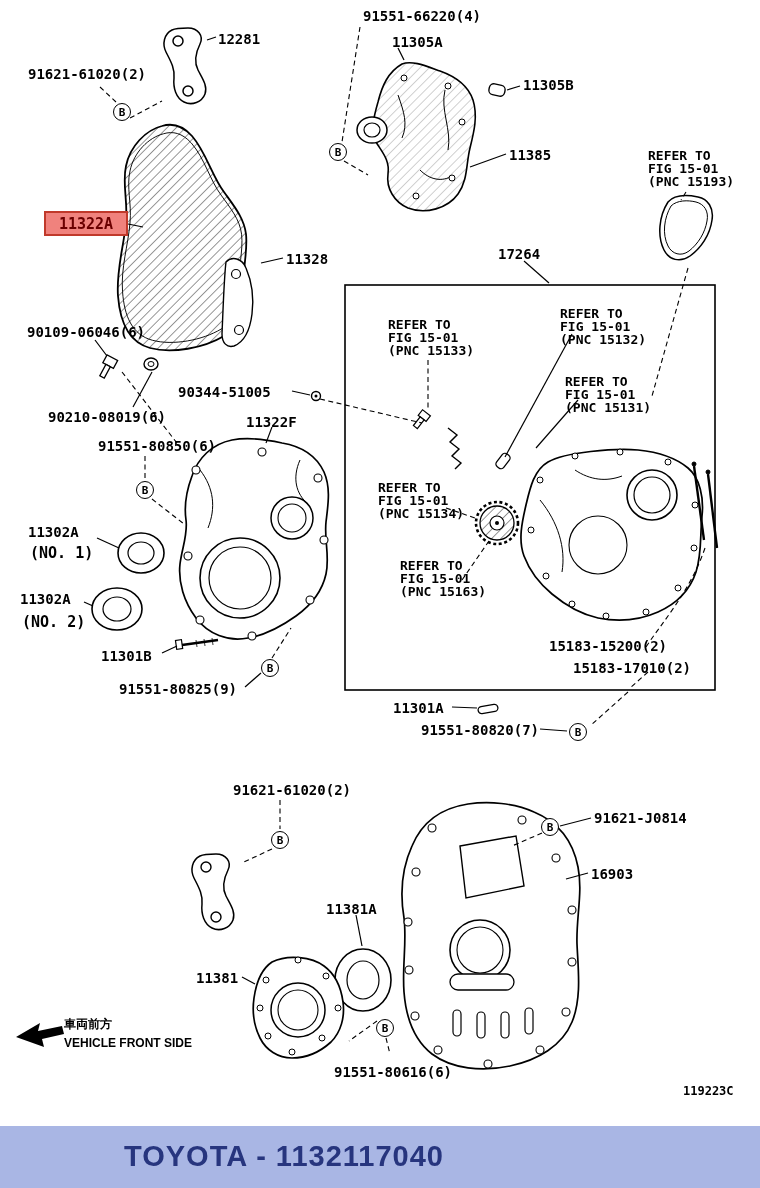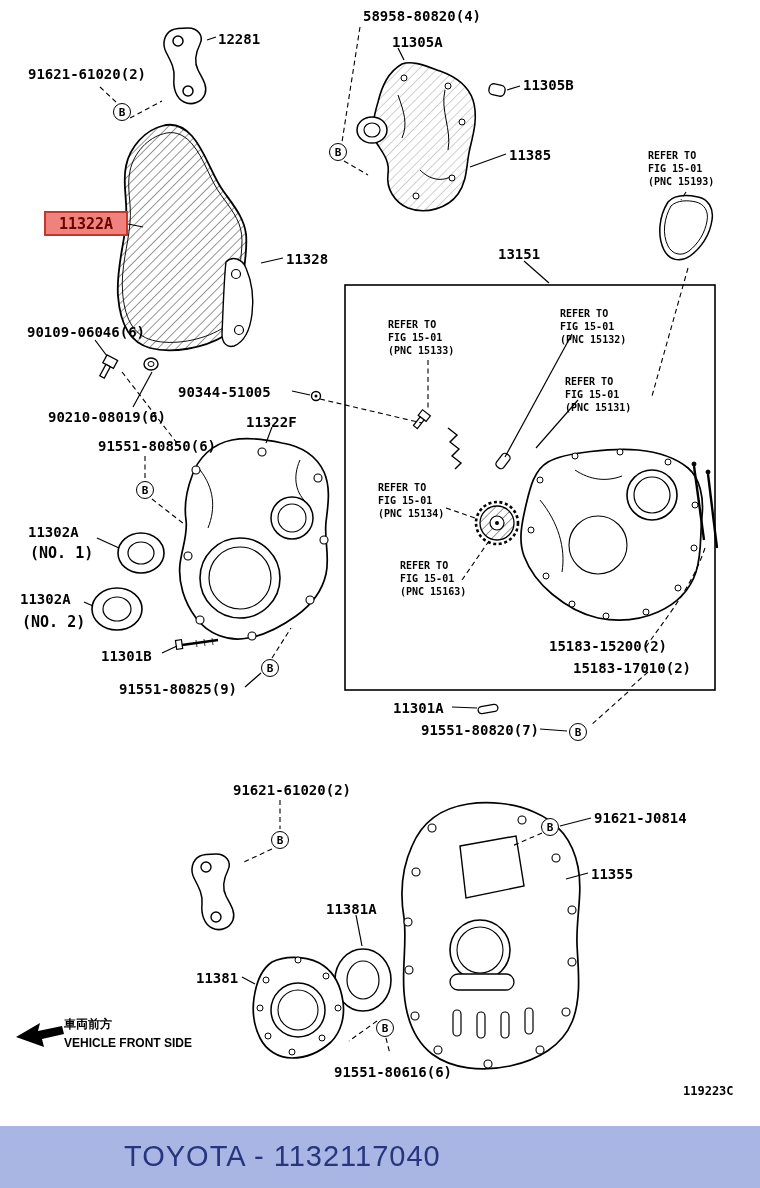--- a/index.html
+++ b/index.html
@@ -2,29 +2,29 @@
 <html><head>
 <meta charset="utf-8">
 <style>
   html,body{margin:0;padding:0;background:#fff;}
   .page{position:relative;width:760px;height:1188px;background:#fff;
         font-family:"DejaVu Sans Mono", monospace;overflow:hidden;}
   svg.art{position:absolute;left:0;top:0;}
   .lbl{position:absolute;font-weight:bold;font-size:14px;color:#000;white-space:nowrap;}
   .sm{font-size:15px;}
   .tiny{font-size:12px;font-family:"Liberation Sans",sans-serif;font-weight:bold;}
-  .refer{position:absolute;font-weight:bold;font-size:10px;line-height:13px;white-space:nowrap;color:#000;}
+  .refer{position:absolute;font-weight:bold;font-size:13px;line-height:13px;white-space:nowrap;color:#000;}
   .bolt-b{position:absolute;width:18px;height:18px;border:1.6px solid #000;border-radius:50%;
           display:flex;align-items:center;justify-content:center;font-size:11px;font-weight:bold;
           background:#fff;box-sizing:border-box;}
   .hl{position:absolute;left:44px;top:211px;width:84px;height:25px;
       display:flex;align-items:center;justify-content:center;
       font-weight:bold;font-size:15px;box-sizing:border-box;border:2px solid #4d7c0f;}
   .footer-band{position:absolute;left:0;top:1126px;width:760px;height:62px;}
-  .footer-text{position:absolute;font-family:"Liberation Sans",sans-serif;font-weight:normal;
+  .footer-text{position:absolute;font-family:"Liberation Sans",sans-serif;font-weight:bold;
                font-size:29px;letter-spacing:1px;top:1140px;}
   .code{position:absolute;font-size:12px;font-weight:bold;}
 </style>
 </head>
 <body>
 
 <div class="page">
 
 <svg class="art" width="760" height="1188" viewBox="0 0 760 1188">
   <defs>
@@ -264,44 +264,44 @@
     <path d="M542,833 L512,846"></path>
     <path d="M377,1021 L349,1041"></path>
     <path d="M386,1038 L390,1054"></path>
   </g>
 </svg>
 
 <div class="hl" style="background: rgb(240, 130, 125); color: rgb(107, 0, 0); border-color: rgb(192, 57, 43);">11322A</div>
 
 <div class="lbl" style="left:218px;top:31px">12281</div>
 <div class="lbl" style="left:28px;top:66px">91621-61020(2)</div>
-<div class="lbl" style="left:363px;top:8px">58958-80820(4)</div>
+<div class="lbl" style="left:363px;top:8px">91551-66220(4)</div>
 <div class="lbl" style="left:392px;top:34px">11305A</div>
 <div class="lbl" style="left:523px;top:77px">11305B</div>
 <div class="lbl" style="left:509px;top:147px">11385</div>
 <div class="lbl" style="left:286px;top:251px">11328</div>
-<div class="lbl" style="left:498px;top:246px">13151</div>
+<div class="lbl" style="left:498px;top:246px">17264</div>
 <div class="lbl" style="left:27px;top:324px">90109-06046(6)</div>
 <div class="lbl" style="left:178px;top:384px">90344-51005</div>
 <div class="lbl" style="left:48px;top:409px">90210-08019(6)</div>
 <div class="lbl" style="left:246px;top:414px">11322F</div>
 <div class="lbl" style="left:98px;top:438px">91551-80850(6)</div>
 <div class="lbl" style="left:28px;top:524px">11302A</div>
 <div class="lbl sm" style="left:30px;top:544px">(NO. 1)</div>
 <div class="lbl" style="left:20px;top:591px">11302A</div>
 <div class="lbl sm" style="left:22px;top:613px">(NO. 2)</div>
 <div class="lbl" style="left:101px;top:648px">11301B</div>
 <div class="lbl" style="left:119px;top:681px">91551-80825(9)</div>
 <div class="lbl" style="left:549px;top:638px">15183-15200(2)</div>
 <div class="lbl" style="left:573px;top:660px">15183-17010(2)</div>
 <div class="lbl" style="left:393px;top:700px">11301A</div>
 <div class="lbl" style="left:421px;top:722px">91551-80820(7)</div>
 <div class="lbl" style="left:233px;top:782px">91621-61020(2)</div>
 <div class="lbl" style="left:594px;top:810px">91621-J0814</div>
-<div class="lbl" style="left:591px;top:866px">11355</div>
+<div class="lbl" style="left:591px;top:866px">16903</div>
 <div class="lbl" style="left:326px;top:901px">11381A</div>
 <div class="lbl" style="left:196px;top:970px">11381</div>
 <div class="lbl" style="left:334px;top:1064px">91551-80616(6)</div>
 
 <div class="refer" style="left:648px;top:149px">
   <div>REFER TO</div>
   <div>FIG 15-01</div>
   <div>(PNC 15193)</div>
 </div>
 <div class="refer" style="left:388px;top:318px">

